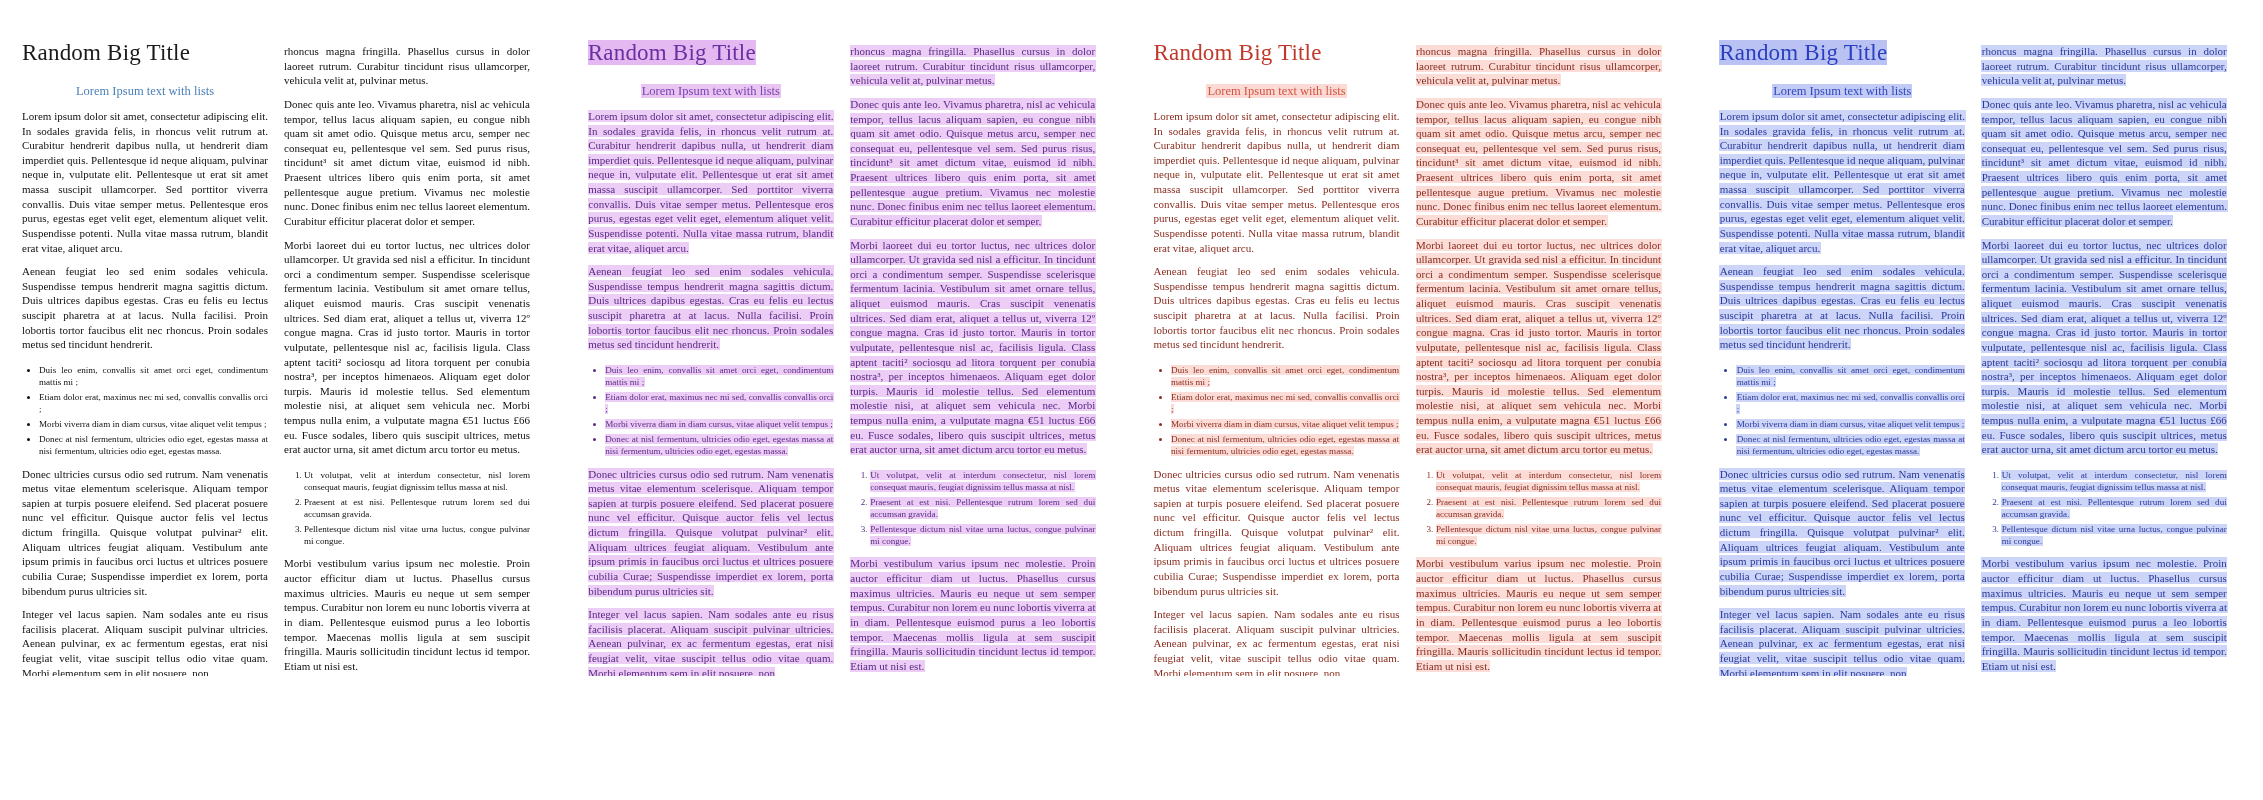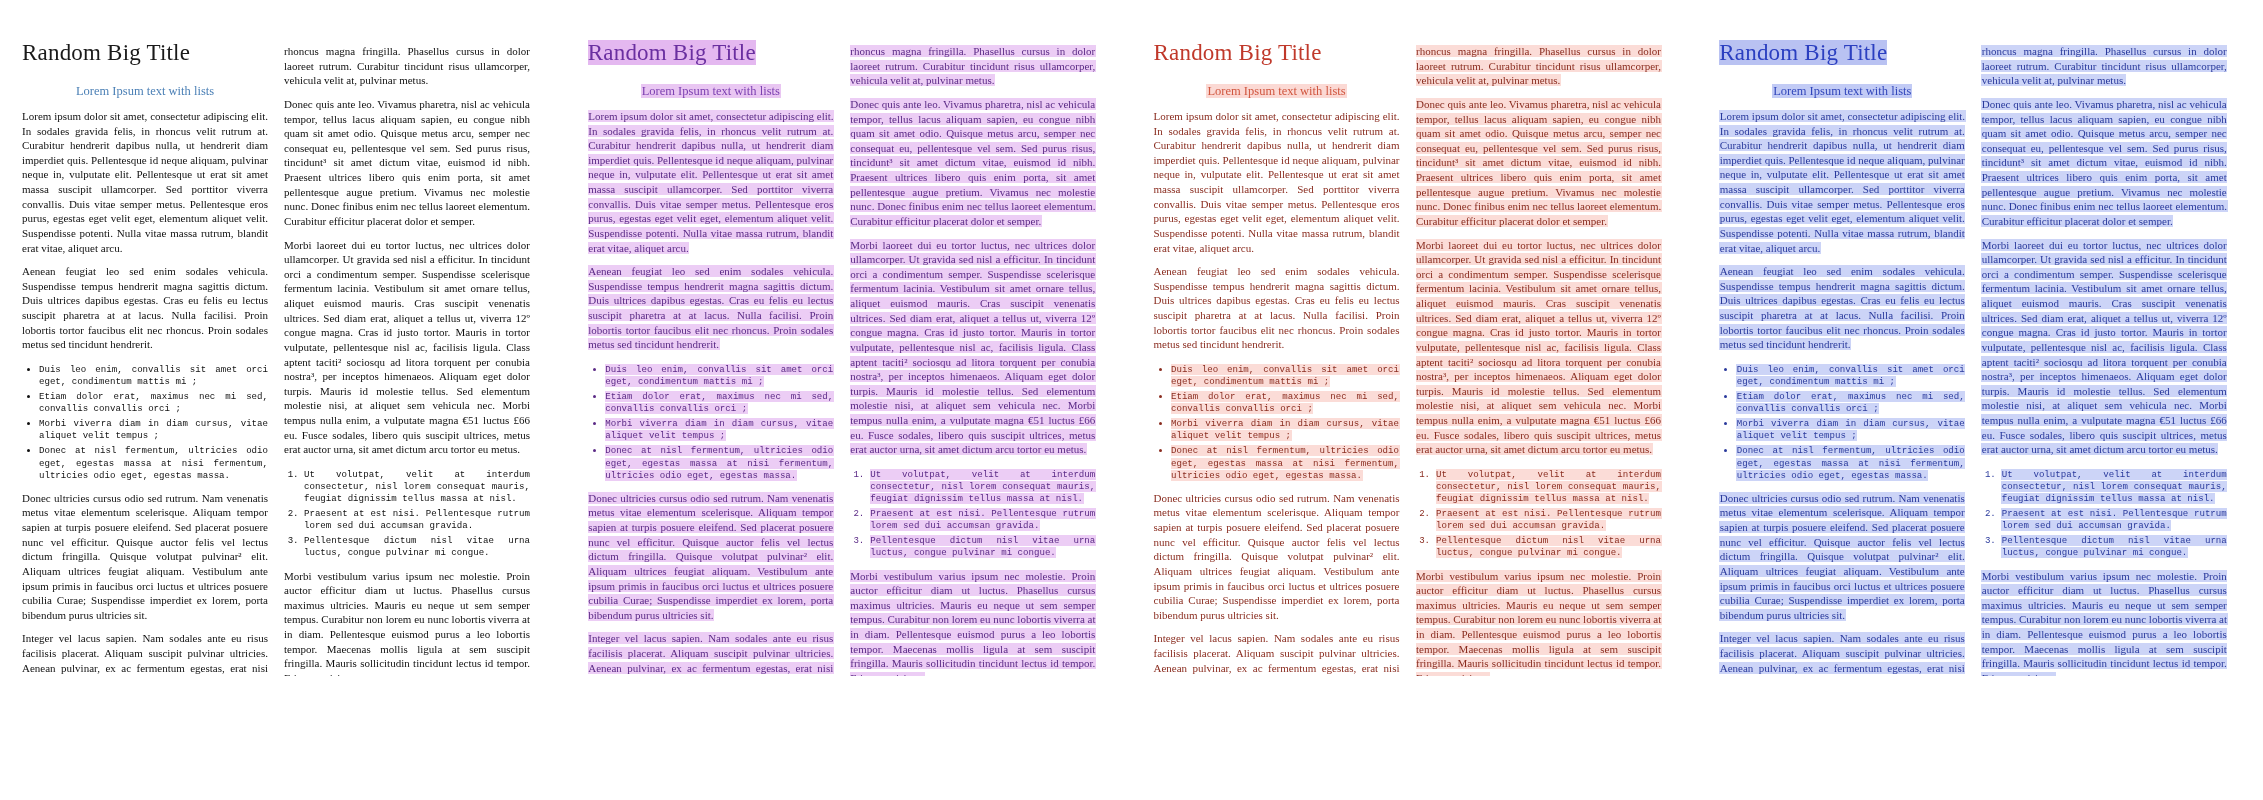--- a/index.html
+++ b/index.html
@@ -57,21 +57,20 @@
     color: #111111;
     hyphens: auto;
     -webkit-hyphens: auto;
   }
   ul.bullets, ol.numbers {
     margin: 12px 0 9px 0;
     padding-left: 17px;
     font-size: 9.1px;
     line-height: 1.33;
     color: #111111;
-    font-family: Liberation Mono, monospace;
   }
   ul.bullets li, ol.numbers li {
     margin: 0 0 3px 0;
     text-align: justify;
     hyphens: auto;
     -webkit-hyphens: auto;
   }
   ol.numbers { padding-left: 20px; }
 
   

